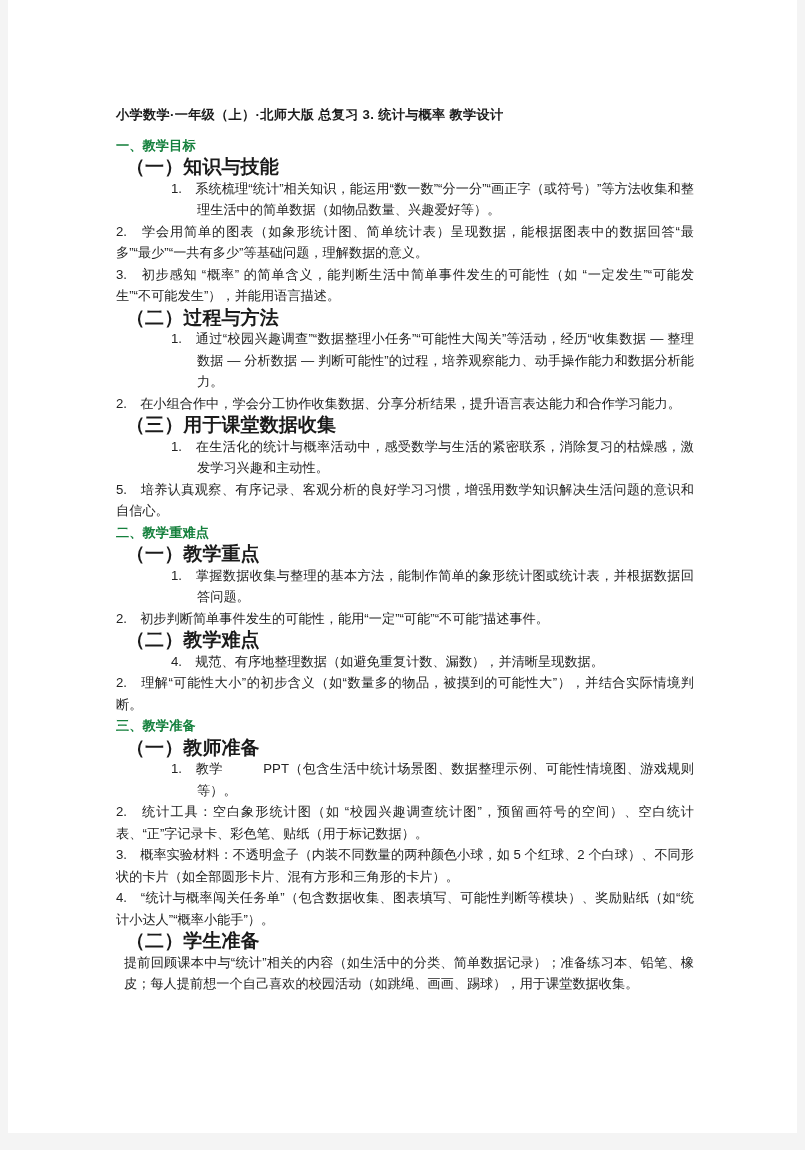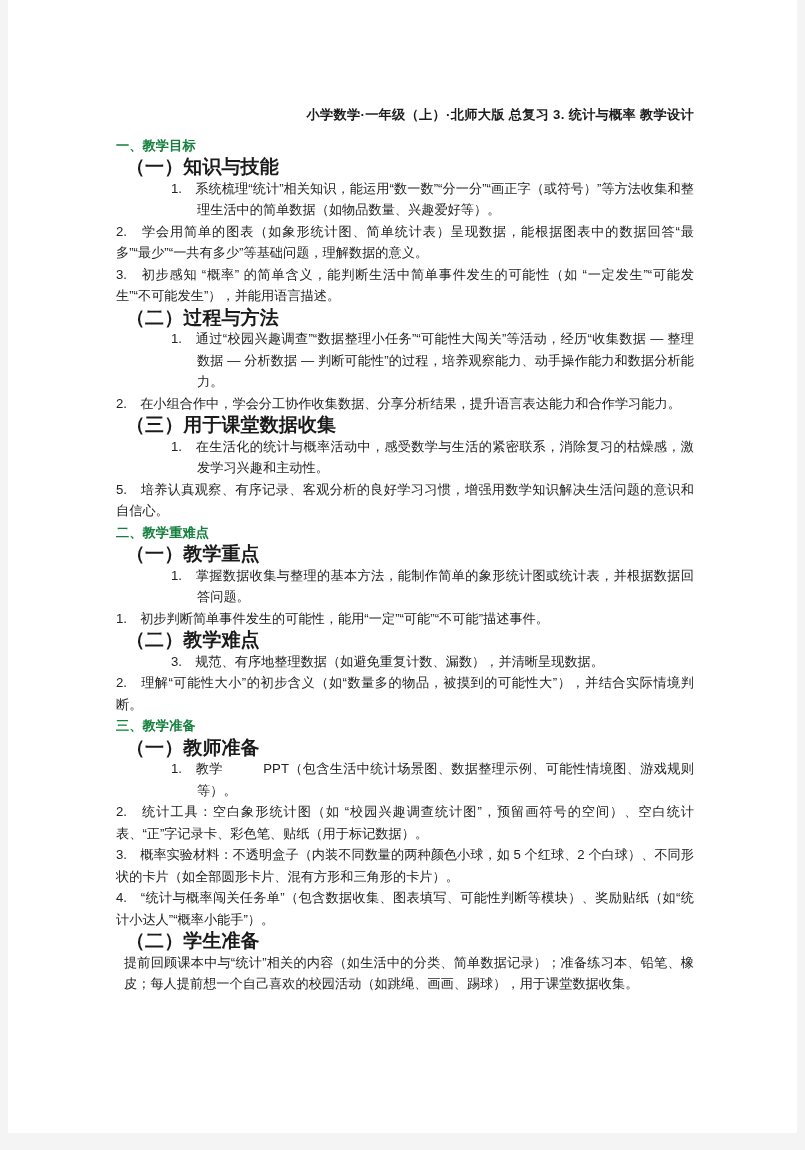--- a/index.html
+++ b/index.html
@@ -26,21 +26,21 @@
   #content {
     position: absolute;
     left: 108px;
     top: 104px;
     width: 578px;
   }
   .doc-title {
     font-size: 13.2px;
     font-weight: bold;
     color: #1b1b1b;
-    text-align: right;
+    text-align: left;
     line-height: 21.5px;
     letter-spacing: 0.3px;
     margin-bottom: 9px;
     white-space: pre;
   }
   .h1 {
     font-size: 13.2px;
     font-weight: bold;
     color: #15803d;
     line-height: 21.5px;
@@ -106,24 +106,24 @@
     <div class="p-num">2.　在小组合作中，学会分工协作收集数据、分享分析结果，提升语言表达能力和合作学习能力。</div>
 
     <div class="h2">（三）用于课堂数据收集</div>
     <div class="p-sub">1.　在生活化的统计与概率活动中，感受数学与生活的紧密联系，消除复习的枯燥感，激发学习兴趣和主动性。</div>
     <div class="p-num">5.　培养认真观察、有序记录、客观分析的良好学习习惯，增强用数学知识解决生活问题的意识和自信心。</div>
 
     <div class="h1">二、教学重难点</div>
 
     <div class="h2">（一）教学重点</div>
     <div class="p-sub">1.　掌握数据收集与整理的基本方法，能制作简单的象形统计图或统计表，并根据数据回答问题。</div>
-    <div class="p-num">1.　初步判断简单事件发生的可能性，能用“一定”“可能”“不可能”描述事件。</div>
+    <div class="p-num">2.　初步判断简单事件发生的可能性，能用“一定”“可能”“不可能”描述事件。</div>
 
     <div class="h2">（二）教学难点</div>
-    <div class="p-sub">3.　规范、有序地整理数据（如避免重复计数、漏数），并清晰呈现数据。</div>
+    <div class="p-sub">4.　规范、有序地整理数据（如避免重复计数、漏数），并清晰呈现数据。</div>
     <div class="p-num">2.　理解“可能性大小”的初步含义（如“数量多的物品，被摸到的可能性大”），并结合实际情境判断。</div>
 
     <div class="h1">三、教学准备</div>
 
     <div class="h2">（一）教师准备</div>
     <div class="p-sub">1.　教学　　　PPT（包含生活中统计场景图、数据整理示例、可能性情境图、游戏规则等）。</div>
     <div class="p-num">2.　统计工具：空白象形统计图（如 “校园兴趣调查统计图”，预留画符号的空间）、空白统计表、“正”字记录卡、彩色笔、贴纸（用于标记数据）。</div>
     <div class="p-num">3.　概率实验材料：不透明盒子（内装不同数量的两种颜色小球，如 5 个红球、2 个白球）、不同形状的卡片（如全部圆形卡片、混有方形和三角形的卡片）。</div>
     <div class="p-num">4.　“统计与概率闯关任务单”（包含数据收集、图表填写、可能性判断等模块）、奖励贴纸（如“统计小达人”“概率小能手”）。</div>
 

